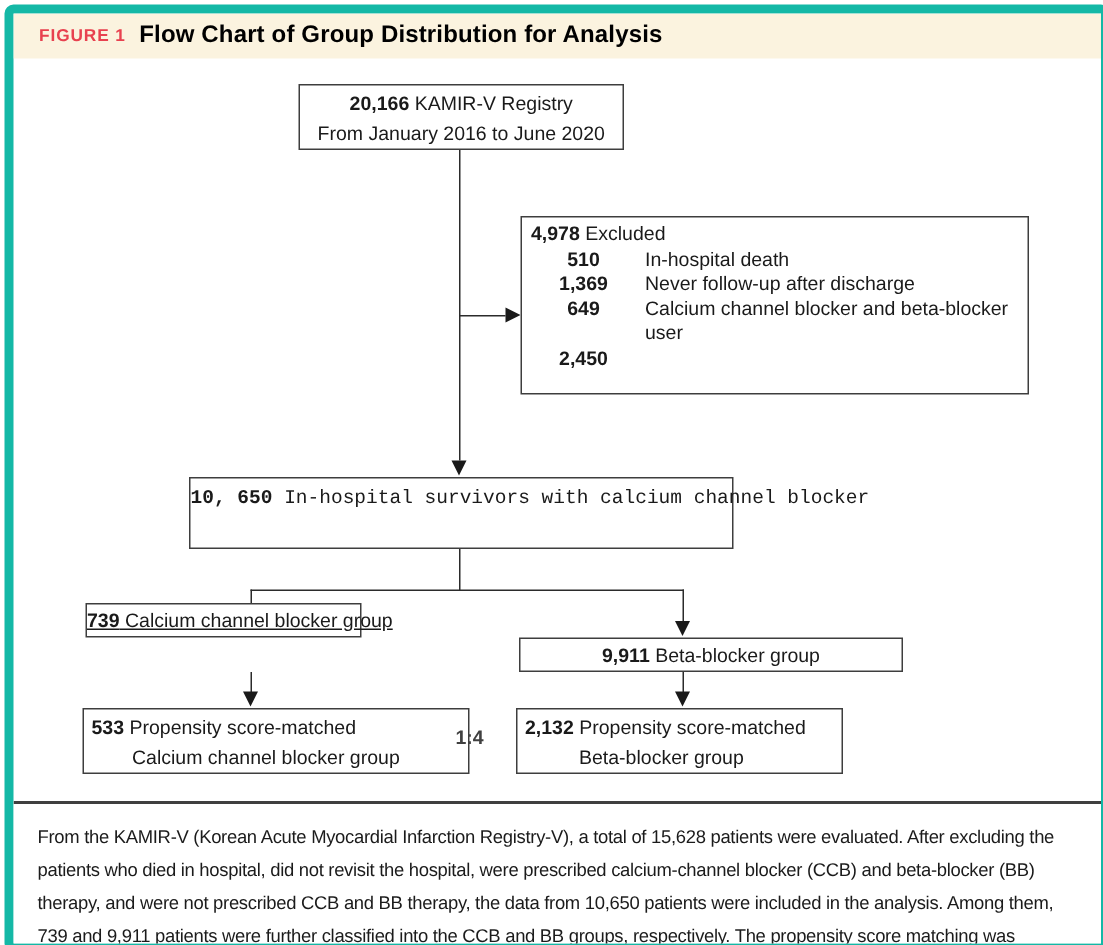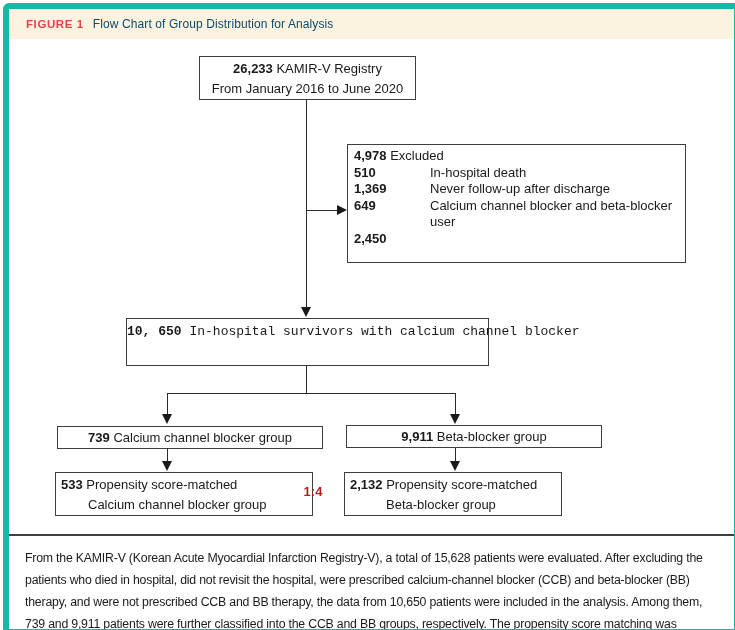--- a/index.html
+++ b/index.html
@@ -24,53 +24,53 @@
     background: #fbf3df;
     display: flex; align-items: center;
     padding-left: 17px; gap: 9px;
     box-sizing: border-box;
   }
   .fig-label {
     font-size: 11.5px; font-weight: bold;
     color: #e8414f; letter-spacing: 0.6px;
   }
   .fig-title {
-    font-size: 12px; font-weight: normal;
-    color: #0c4a6e; letter-spacing: 0.1px;
+    font-size: 16px; font-weight: bold;
+    color: #000000; letter-spacing: 0.1px;
   }
   
   .flow { position: absolute; left: 0; top: 0; right: 0; bottom: 95px; }
   .fbox {
     position: absolute;
     border: 1px solid #3e3e3e;
     background: #fff;
     box-sizing: border-box;
     font-size: 13px;
     color: #1a1a1a;
   }
   .fbox .num { font-weight: bold; }
   .center { text-align: center; }
   .box-line { white-space: nowrap; display: block; }
 
   .registry-box { left: 190px; top: 47px; width: 217px; height: 44px; padding-top: 2px; line-height: 20px; }
   .survivors-box { left: 117px; top: 309px; width: 363px; height: 48px; padding-top: 3px; line-height: 20px; font-size: 13px; font-family: Liberation Mono, monospace; }
   .excluded-box { left: 338px; top: 135px; width: 339px; height: 119px; padding: 3px 6px; line-height: 16.5px; }
   .excluded-grid { display: grid; grid-template-columns: 70px 250px; column-gap: 6px; }
-  .excluded-grid .gnum { text-align: left; font-weight: bold; }
+  .excluded-grid .gnum { text-align: center; font-weight: bold; }
 
-  .ccb-box { left: 48px; top: 417px; width: 266px; height: 23px; line-height: 21px; }
+  .ccb-box { left: 48px; top: 393px; width: 184px; height: 23px; line-height: 21px; text-decoration: underline; }
   .bb-box  { left: 337px; top: 416px; width: 256px; height: 23px; line-height: 21px; }
   .ccb-matched-box { left: 46px; top: 463px; width: 258px; height: 44px; padding: 2px 0 0 5px; line-height: 20px; }
   .bb-matched-box  { left: 335px; top: 463px; width: 218px; height: 44px; padding: 2px 0 0 5px; line-height: 20px; }
   .indent-27 { margin-left: 27px; }
   .indent-36 { margin-left: 36px; }
 
   .ratio-label {
     position: absolute; left: 286px; top: 475px; width: 36px;
-    text-align: center; font-size: 13px; font-weight: bold; color: #b91c1c;
+    text-align: center; font-size: 13px; font-weight: bold; color: #404040;
   }
 
   
   .line { position: absolute; background: #2b2b2b; }
   .arrow-down {
     position: absolute; width: 0; height: 0;
     border-left: 5px solid transparent;
     border-right: 5px solid transparent;
     border-top: 10px solid #1a1a1a;
   }
@@ -99,21 +99,21 @@
 <div class="figure">
 
   <div class="figure-header">
     <span class="fig-label">FIGURE 1</span>
     <span class="fig-title">Flow Chart of Group Distribution for Analysis</span>
   </div>
 
   <div class="flow">
 
     <div class="fbox registry-box center">
-      <span class="box-line"><span class="num">26,233</span> <span>KAMIR-V Registry</span></span>
+      <span class="box-line"><span class="num">20,166</span> <span>KAMIR-V Registry</span></span>
       <span class="box-line">From January 2016 to June 2020</span>
     </div>
 
     <div class="line" style="left:297px; top:91px; width:1px; height:207px;"></div>
     <div class="arrow-down" style="left:292px; top:298px;"></div>
 
     <div class="line" style="left:297px; top:201px; width:31px; height:1px;"></div>
     <div class="arrow-right" style="left:328px; top:196px;"></div>
 
     <div class="fbox excluded-box">

